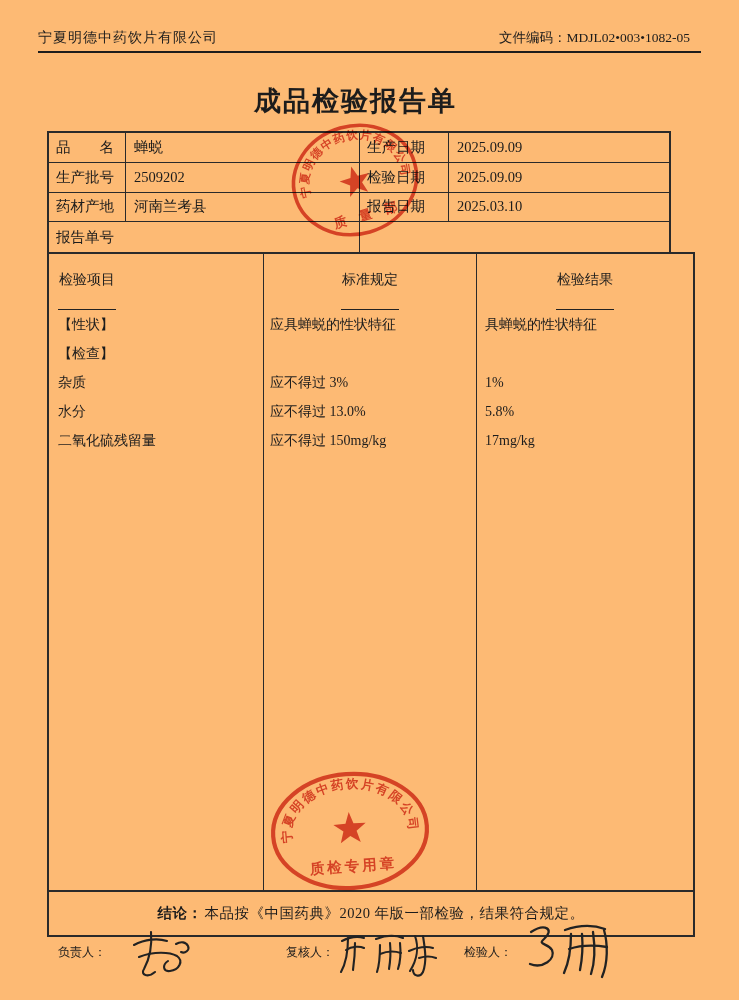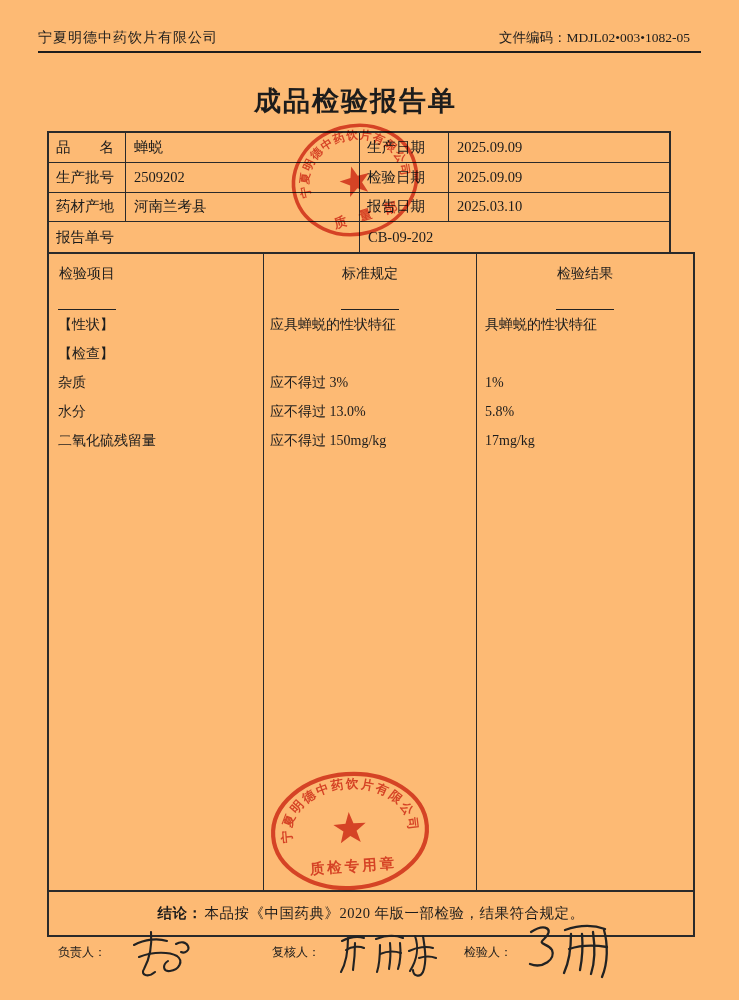--- a/index.html
+++ b/index.html
@@ -31,39 +31,39 @@
   .cell.span2{grid-column:1/3;}
   .cell.span34{grid-column:3/5;border-right:none;}
   
   .insp-grid{
     position:absolute;left:47px;top:252px;width:648px;height:640px;box-sizing:border-box;
     border:2px solid #2a2a2a;display:grid;grid-template-columns:215px 213px 1fr;
     font-size:14px;
   }
   .icol{box-sizing:border-box;border-right:1px solid #2a2a2a;position:relative;}
   .icol.lastcol{border-right:none;}
-  .col-hdr{height:56px;box-sizing:border-box;padding-top:11px;display:flex;}
+  .col-hdr{height:56px;box-sizing:border-box;padding-top:17px;display:flex;}
   .col-hdr.left{padding-left:9px;}
   .col-hdr.center{justify-content:center;}
   .hdr-u{border-bottom:1px solid #222;padding:0 1px 2px 1px;font-size:14px;}
   .insp-line{height:29px;line-height:29px;white-space:nowrap;overflow:visible;}
   .icol .pad1{padding-left:9px;}
   .icol .pad2{padding-left:6px;}
   .icol .pad3{padding-left:8px;}
   
   .concl-row{
     position:absolute;left:47px;top:892px;width:648px;height:45px;box-sizing:border-box;
     border:2px solid #2a2a2a;border-top:none;display:flex;align-items:center;justify-content:center;
     font-size:14.5px;letter-spacing:0.5px;
   }
   .concl-row b{margin-right:2px;}
   
   .sig-label{position:absolute;top:944px;font-size:12px;}
   .sig-label.resp{left:58px;}
-  .sig-label.rev{left:272px;text-align:right;}
+  .sig-label.rev{left:286px;text-align:right;}
   .sig-label.insp{left:464px;}
   .sig-svg{position:absolute;pointer-events:none;}
   
   .stamp{position:absolute;mix-blend-mode:multiply;opacity:0.82;pointer-events:none;}
 </style>
 </head>
 <body>
 
 <div class="sheet">
 
@@ -83,21 +83,20 @@
     <div class="cell">2509202</div>
     <div class="cell lbl">检验日期</div>
     <div class="cell lastcol">2025.09.09</div>
 
     <div class="cell lbl">药材产地</div>
     <div class="cell">河南兰考县</div>
     <div class="cell lbl">报告日期</div>
     <div class="cell lastcol">2025.03.10</div>
 
     <div class="cell lbl span2 lastrow">报告单号</div>
-    <div class="cell span34 lastrow">CB-09-202</div>
   </div>
 
   <div class="insp-grid">
     <div class="icol">
       <div class="col-hdr left">
           <span class="hdr-u">检验项目</span>
         </div>
       <div class="insp-line pad1">【性状】</div>
       <div class="insp-line pad1">【检查】</div>
       <div class="insp-line pad1">杂质</div>

